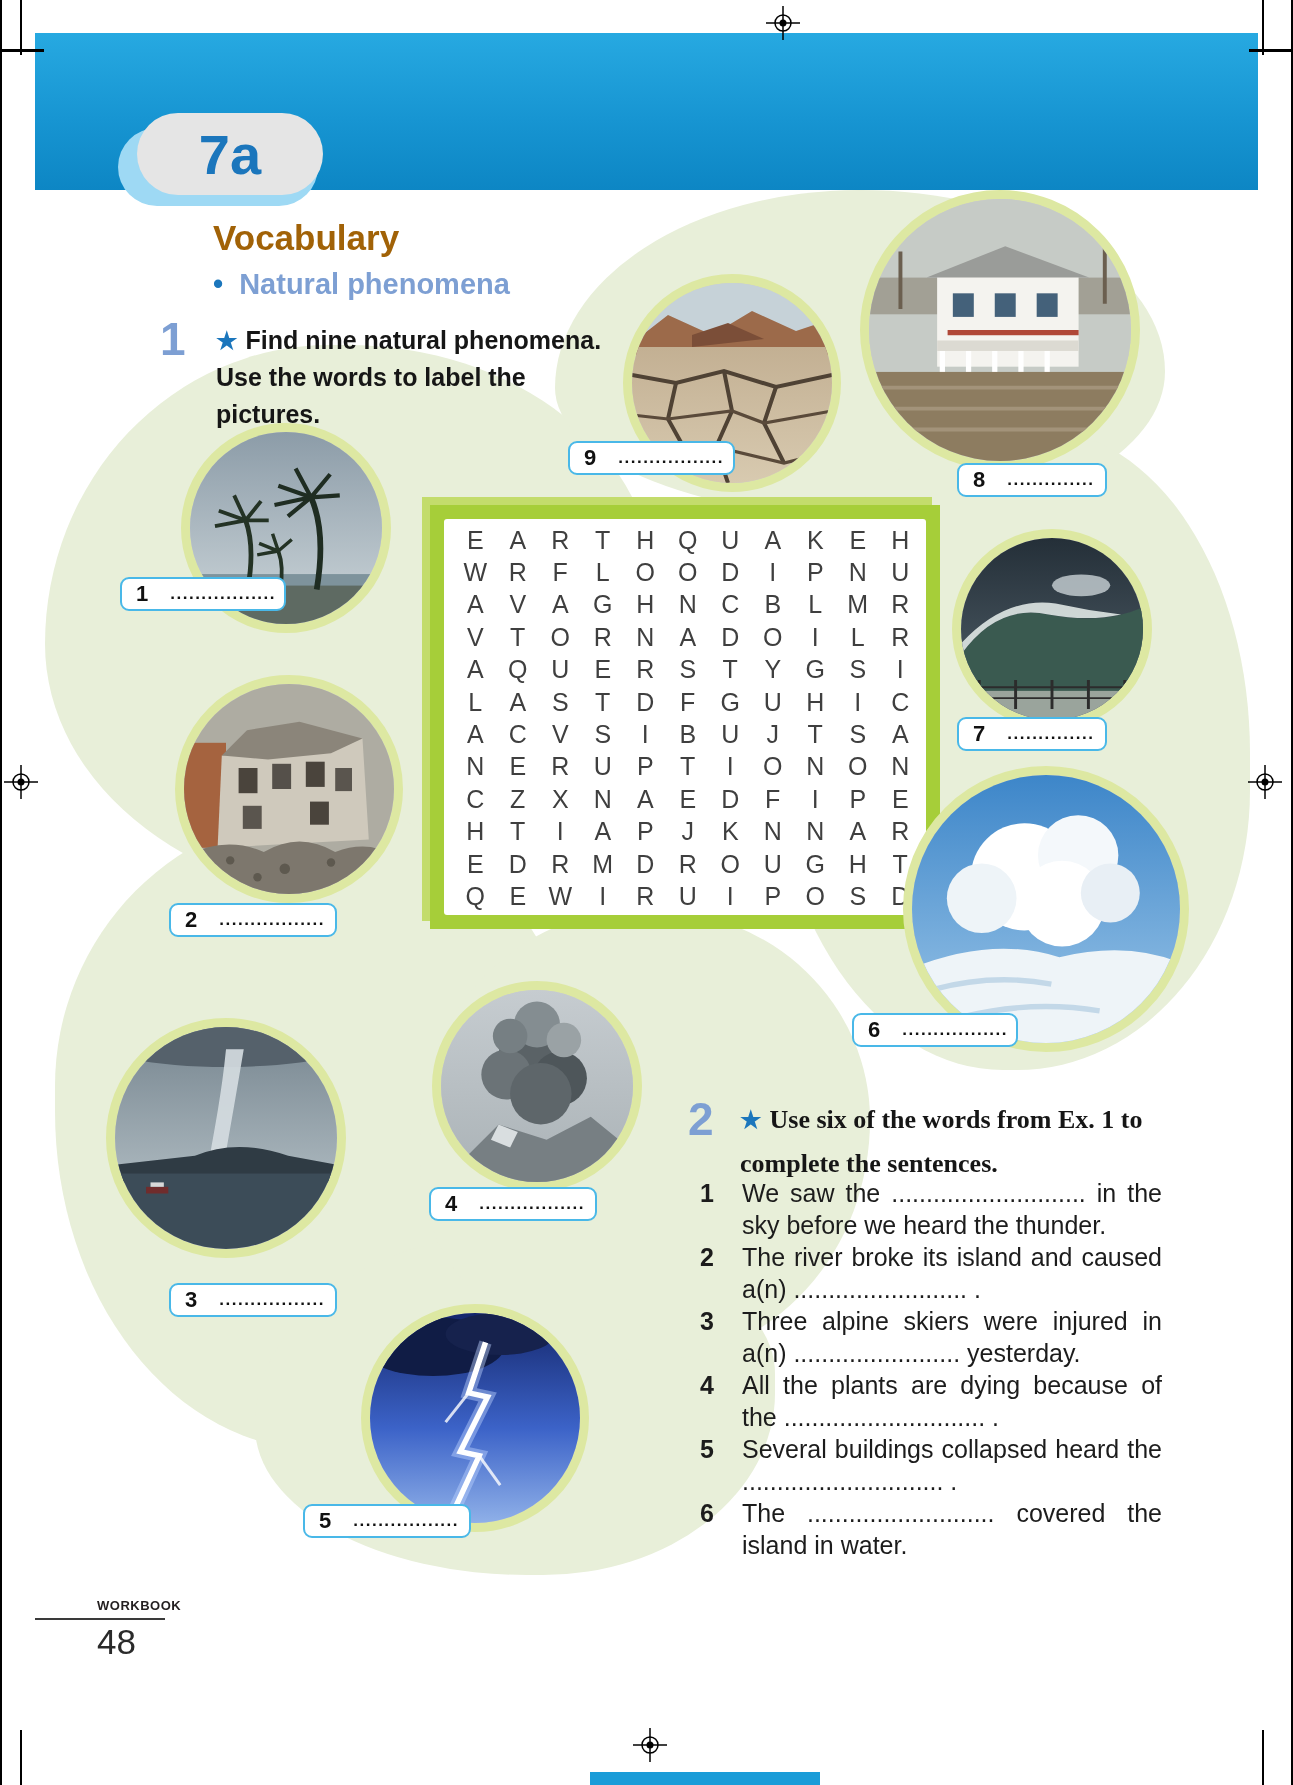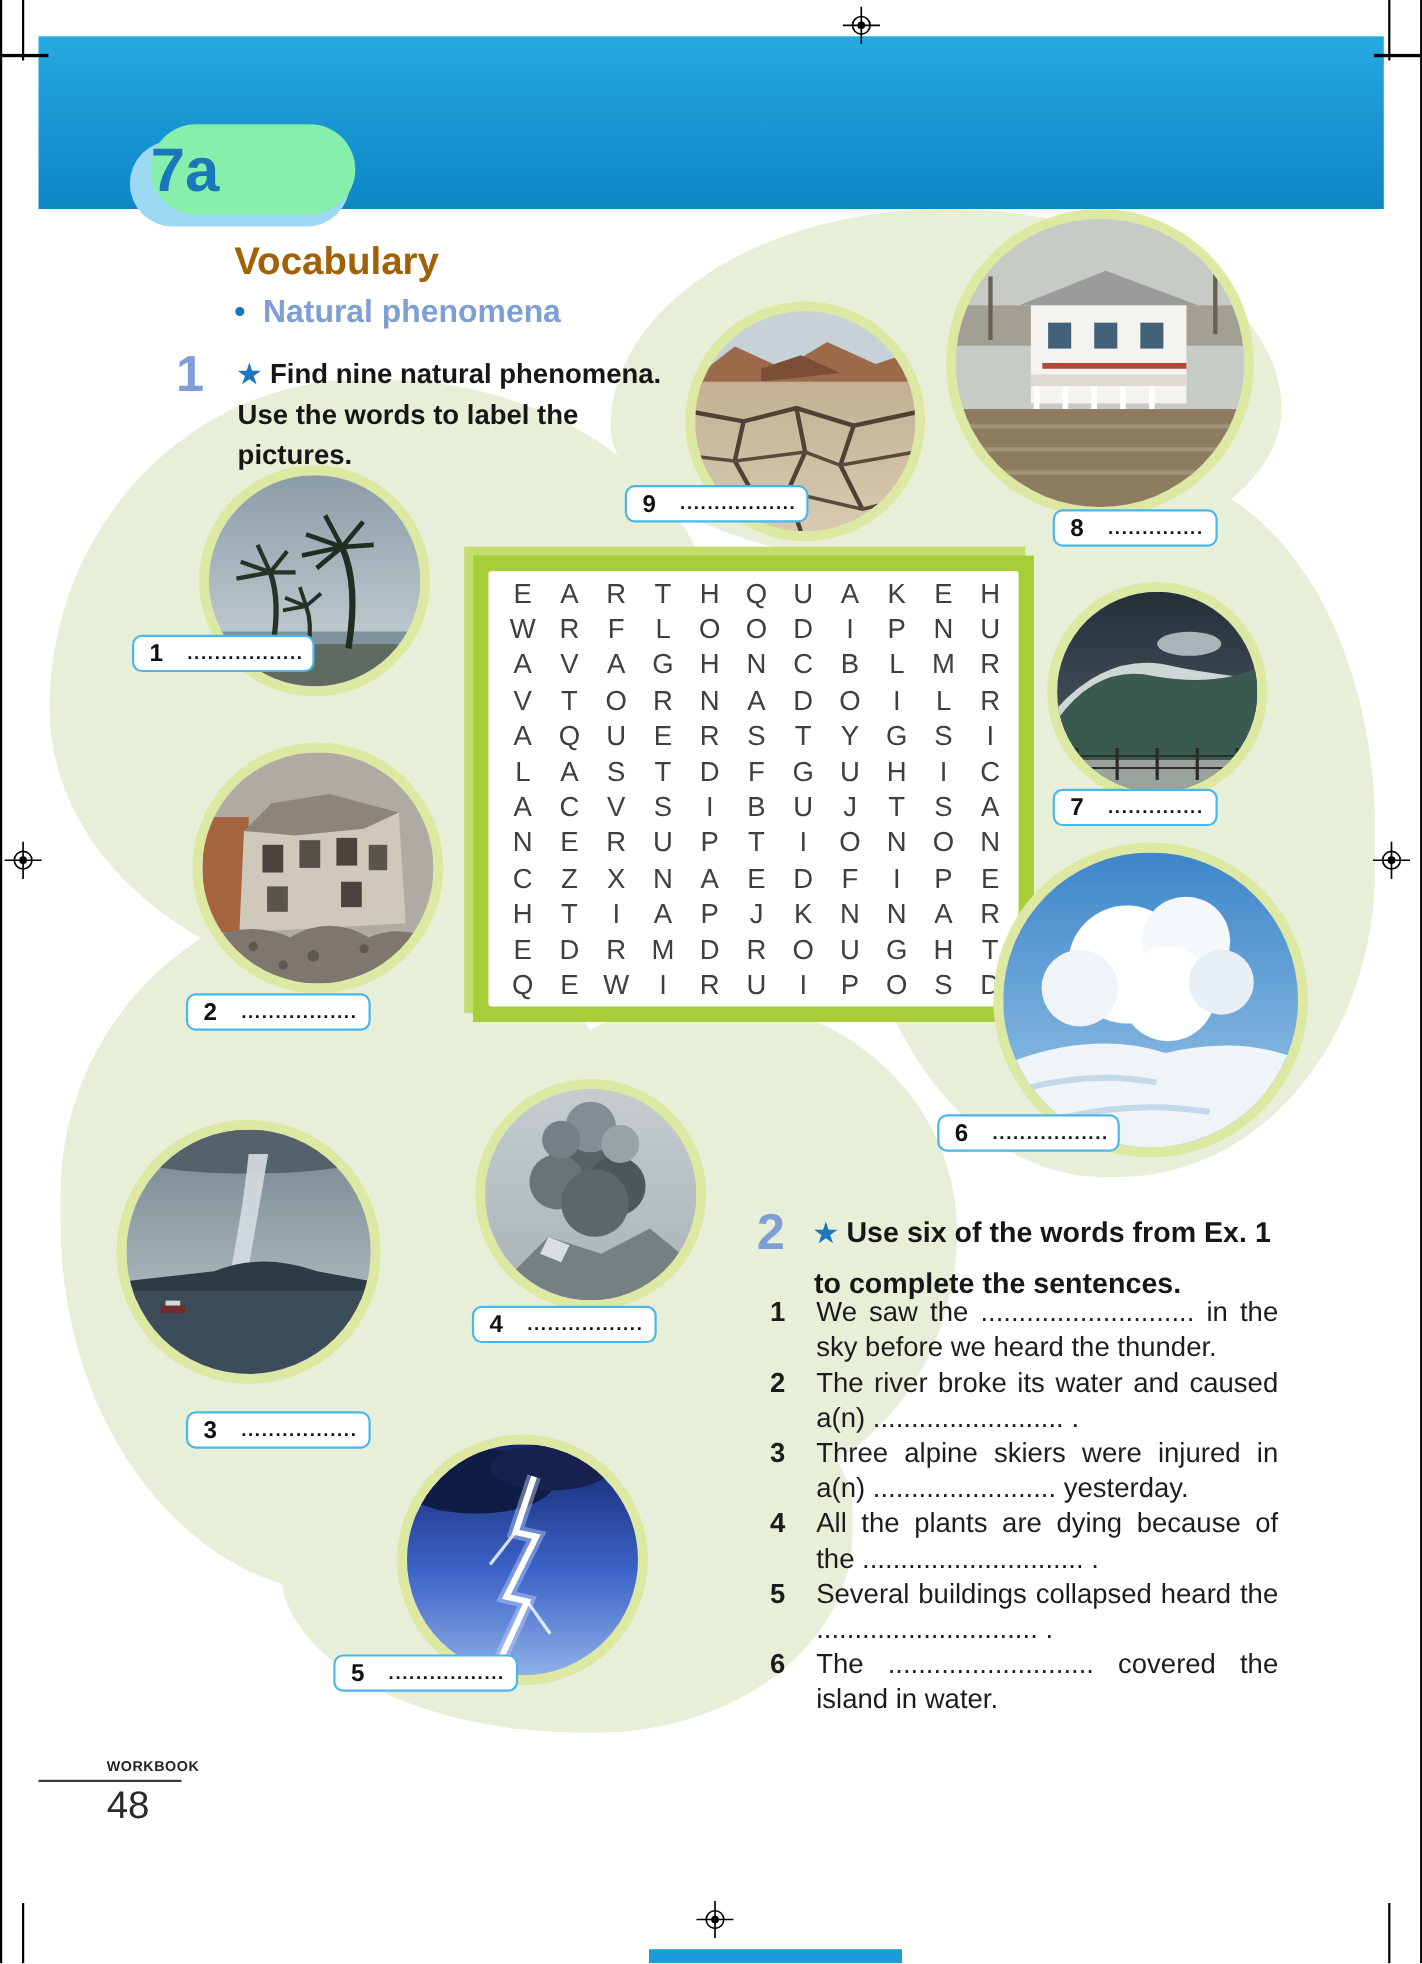--- a/index.html
+++ b/index.html
@@ -11,21 +11,21 @@
   .croph{position:absolute;height:3px;background:#000;z-index:9;}
   .regmark{position:absolute;width:34px;height:34px;z-index:9;}
   .regmark svg{width:100%;height:100%;display:block;}
   .edge{position:absolute;top:0;width:2px;height:1785px;background:#000;z-index:9;}
   
   .blueband{position:absolute;left:35px;top:33px;width:1223px;height:157px;
             background:linear-gradient(180deg,#27a9e1 0%,#1795d2 55%,#0d86c4 100%);z-index:1;}
   .tabshadow{position:absolute;left:118px;top:128px;width:200px;height:78px;border-radius:40px;
              background:#9ed9f4;z-index:2;}
   .tab{position:absolute;left:137px;top:113px;width:186px;height:82px;border-radius:42px;
-       background:#86efac;z-index:3;display:flex;align-items:center;justify-content:flex-start;}
+       background:#e5e5e5;z-index:3;display:flex;align-items:center;justify-content:center;}
   .tab span{font-size:56px;font-weight:bold;color:#1b76bc;}
   
   .blob{position:absolute;background:#e8efd9;z-index:1;}
   
   .voc{position:absolute;left:213px;top:218px;font-size:35px;font-weight:bold;color:#a16207;z-index:5;}
   .topic{position:absolute;left:213px;top:268px;font-size:29px;font-weight:bold;z-index:5;}
   .topic .bullet{color:#1b76bc;margin-right:16px;}
   .topic .t{color:#7d9fd3;}
   .exnum{position:absolute;font-size:46px;font-weight:bold;color:#7d9fd3;z-index:5;}
   .exhead{position:absolute;font-size:25px;font-weight:bold;color:#161616;line-height:37px;z-index:5;}
@@ -481,32 +481,32 @@
   <div class="lbl" style="left:957px;top:463px;width:150px;">
     <span class="lbl-num">8</span>
     <span class="lbl-dots">..................</span>
   </div>
   <div class="lbl" style="left:568px;top:441px;width:167px;">
     <span class="lbl-num">9</span>
     <span class="lbl-dots">..................</span>
   </div>
 
   <div class="exnum" style="left:688px;top:1092px;">2</div>
-  <div class="exhead ex2head" style="left:740px;top:1098px;width:432px;">
+  <div class="exhead ex2head" style="left:740px;top:1098px;width:432px;font-family:Liberation Serif, serif;">
     <span class="star">★</span><span>Use six of the words from Ex. 1 to complete the sentences.</span>
   </div>
 
   <div class="sentences">
     <div class="sent">
       <span class="n">1</span>
       <span>We saw the ............................ in the sky before we heard the thunder.</span>
     </div>
     <div class="sent">
       <span class="n">2</span>
-      <span>The river broke its water and caused a(n) ......................... .</span>
+      <span>The river broke its island and caused a(n) ......................... .</span>
     </div>
     <div class="sent">
       <span class="n">3</span>
       <span>Three alpine skiers were injured in a(n) ........................ yesterday.</span>
     </div>
     <div class="sent">
       <span class="n">4</span>
       <span>All the plants are dying because of the ............................. .</span>
     </div>
     <div class="sent">

